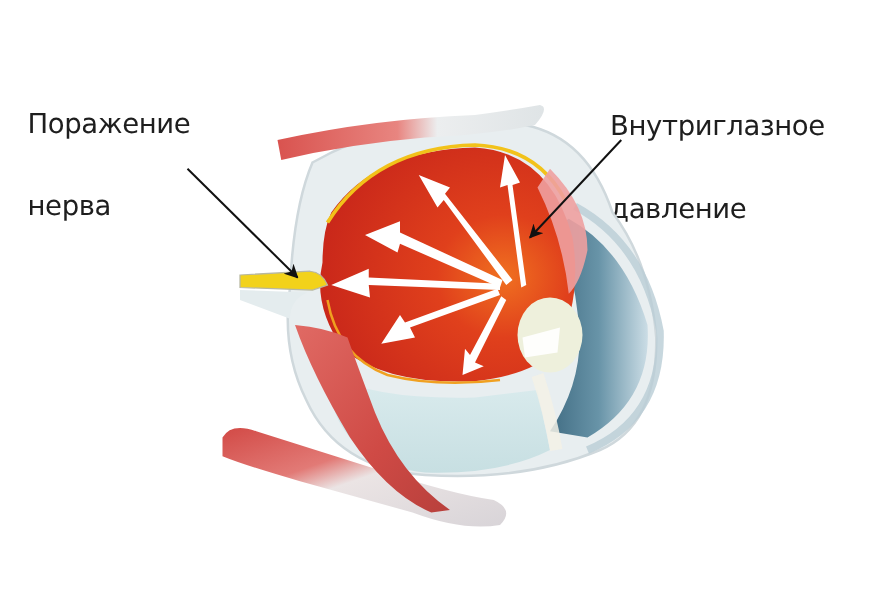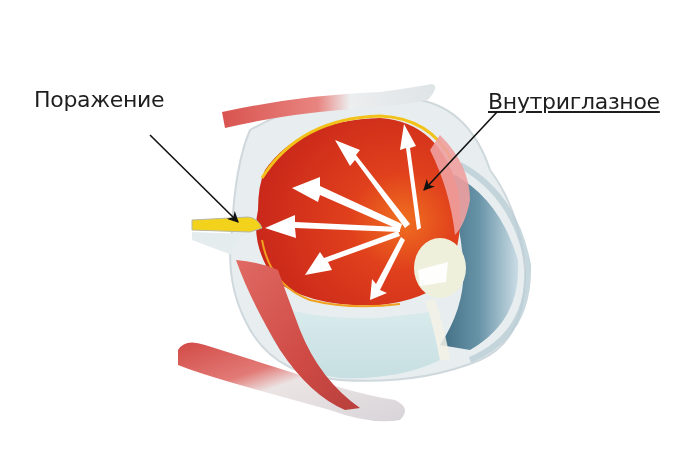--- a/index.html
+++ b/index.html
@@ -1,32 +1,34 @@
 <!DOCTYPE html>
 <html><head>
   <meta charset="utf-8">
   <style>
     html, body { margin: 0; padding: 0; background: #ffffff; }
     body { width: 700px; height: 471px; position: relative; overflow: hidden;
            font-family: "DejaVu Sans", sans-serif; }
     .label { position: absolute; color: #1e1e1e; font-size: 22px; line-height: 33px;
              letter-spacing: -0.3px; white-space: pre-line; }
-    #label-nerve { left: 34px; top: 50px; }
-    #label-pressure { left: 488px; top: 52px; text-decoration: underline; }
+    #label-nerve { left: 22px; top: 50px; }
+    #label-pressure { left: 488px; top: 52px; }
     svg.art { position: absolute; left: 0; top: 0; }
   </style>
 </head>
 <body>
 
 <div class="label" id="label-nerve">
   <div>Поражение</div>
+  <div>нерва</div>
 </div>
 
 <div class="label" id="label-pressure">
   <div>Внутриглазное</div>
+  <div>давление</div>
 </div>
 
 <svg class="art" width="700" height="471" viewBox="0 0 700 471">
   <defs>
     <radialGradient id="vitreous" cx="0.72" cy="0.55" r="0.75">
       <stop offset="0" stop-color="#f07020"></stop>
       <stop offset="0.35" stop-color="#e0401c"></stop>
       <stop offset="1" stop-color="#c8261a"></stop>
     </radialGradient>
     <linearGradient id="muscleTop" x1="0" y1="0" x2="1" y2="0">

